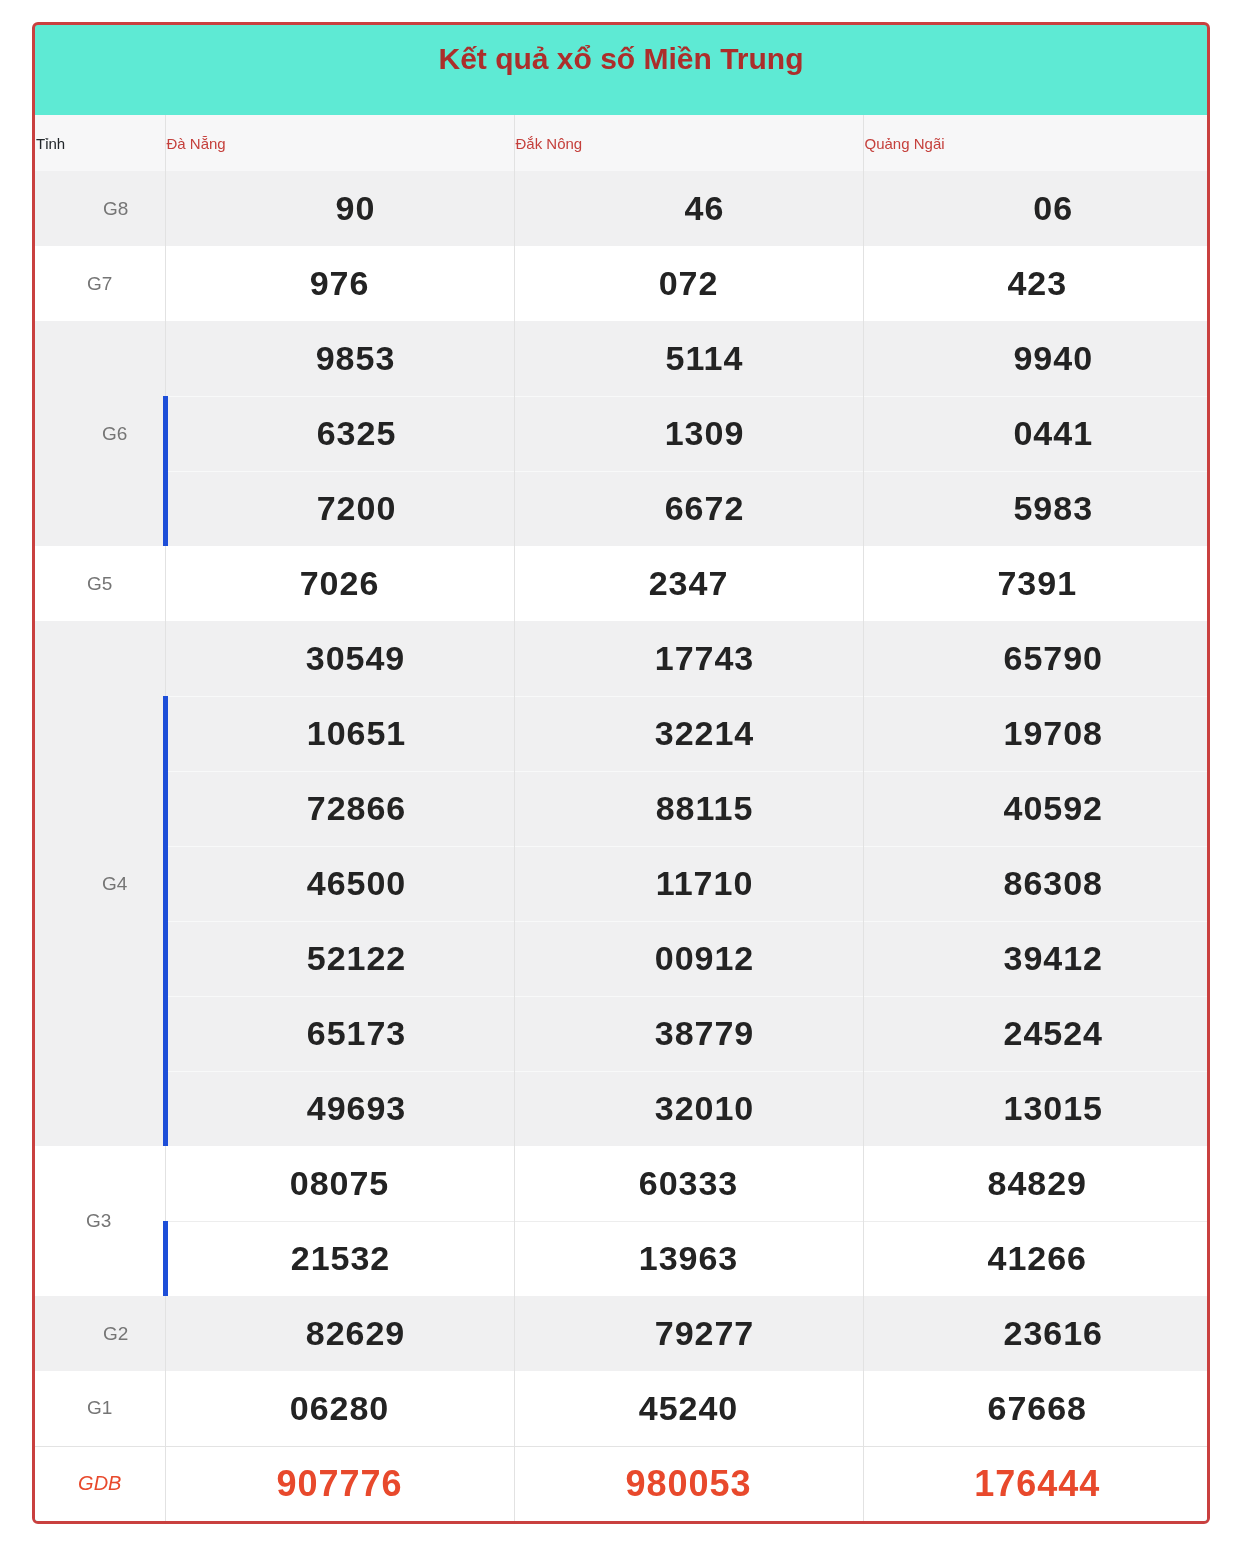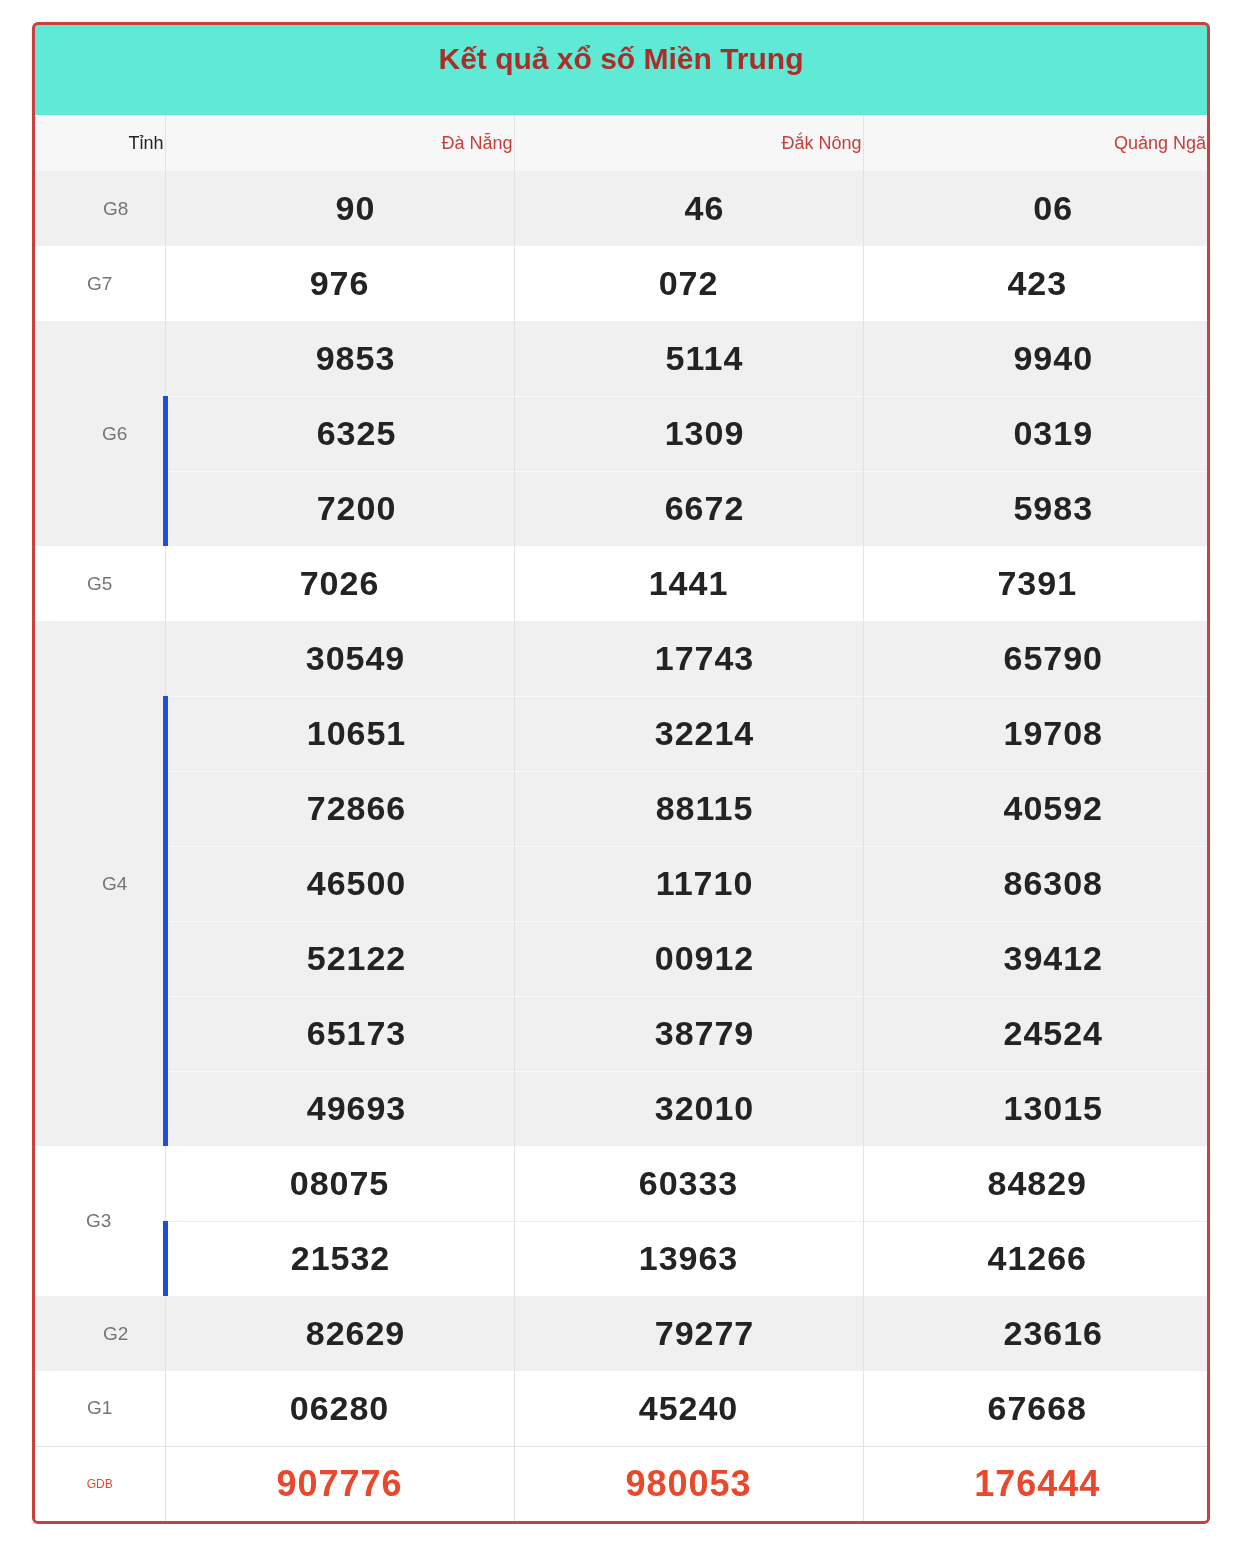--- a/index.html
+++ b/index.html
@@ -47,24 +47,24 @@
     margin: 0 6px;
   }
   table.results {
     width: 100%;
     border-collapse: collapse;
     table-layout: fixed;
   }
   table.results thead th {
     height: 56px;
     background: #f7f7f8;
-    font-size: 18px;
+    font-size: 15px;
     font-weight: 400;
     color: #c5403c;
-    text-align: right;
+    text-align: left;
     vertical-align: middle;
   }
   table.results thead th.corner {
     color: #212529;
   }
   table.results td {
     height: 75px;
     text-align: center;
     vertical-align: middle;
     background: #ffffff;
@@ -93,21 +93,22 @@
   tr.sub.striped td { border-top: 1px solid #f8f9f9; }
   
   tr.gdb td { border-top: 1px solid #e3e3e3; }
   tr.gdb td.val {
     color: #e8492c;
     font-size: 36px;
     margin-left: 44px;
   }
   tr.gdb td.prize {
     color: #e8492c;
-    font-size: 12px;
+    font-size: 20px;
+    font-style: italic;
   }
 </style>
 </head>
 <body>
 
 <div class="card">
   <div class="card-header">
     <h1 class="page-title">Kết quả xổ số Miền Trung</h1>
   </div>
 
@@ -141,31 +142,31 @@
         </tr>
         <tr class="striped first">
           <td class="prize" rowspan="3">G6</td>
           <td class="val">9853</td>
           <td class="val">5114</td>
           <td class="val">9940</td>
         </tr>
         <tr class="striped sub">
           <td class="val">6325</td>
           <td class="val">1309</td>
-          <td class="val">0319</td>
+          <td class="val">0441</td>
         </tr>
         <tr class="striped sub">
           <td class="val">7200</td>
           <td class="val">6672</td>
           <td class="val">5983</td>
         </tr>
         <tr class="plain first">
           <td class="prize" rowspan="1">G5</td>
           <td class="val">7026</td>
-          <td class="val">1441</td>
+          <td class="val">2347</td>
           <td class="val">7391</td>
         </tr>
         <tr class="striped first">
           <td class="prize" rowspan="7">G4</td>
           <td class="val">30549</td>
           <td class="val">17743</td>
           <td class="val">65790</td>
         </tr>
         <tr class="striped sub">
           <td class="val">10651</td>

